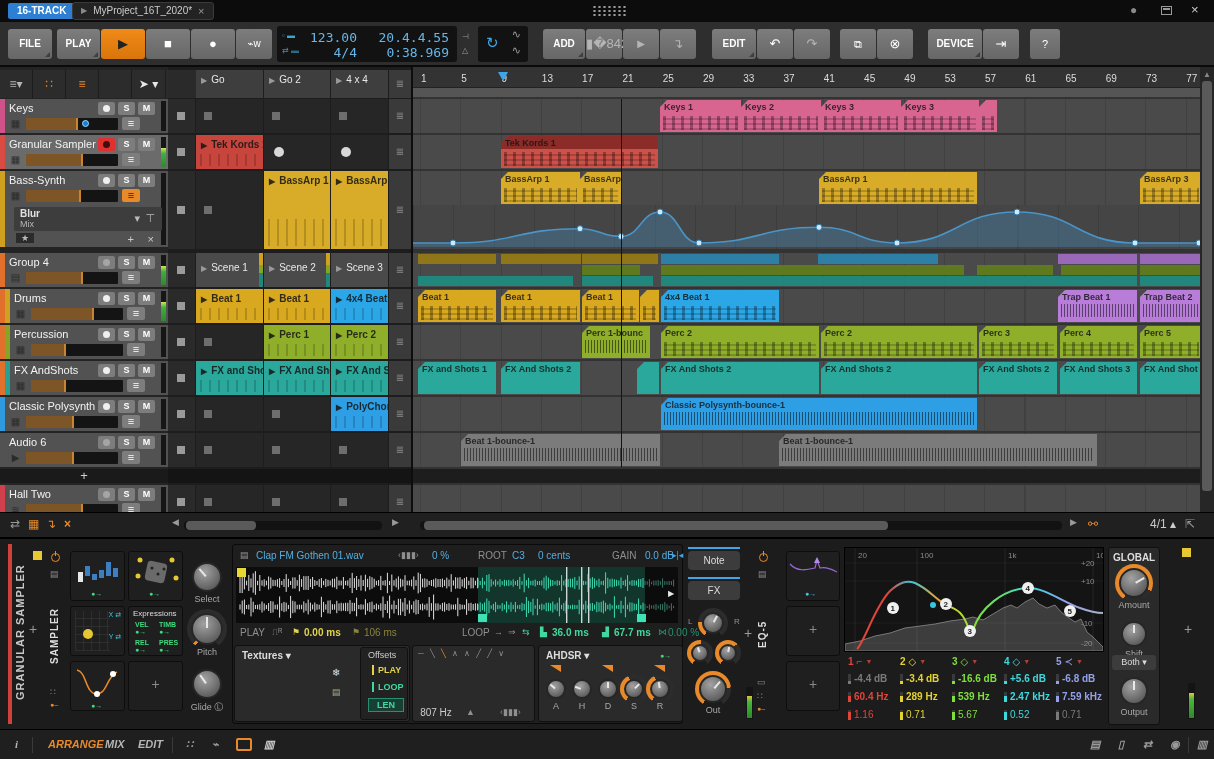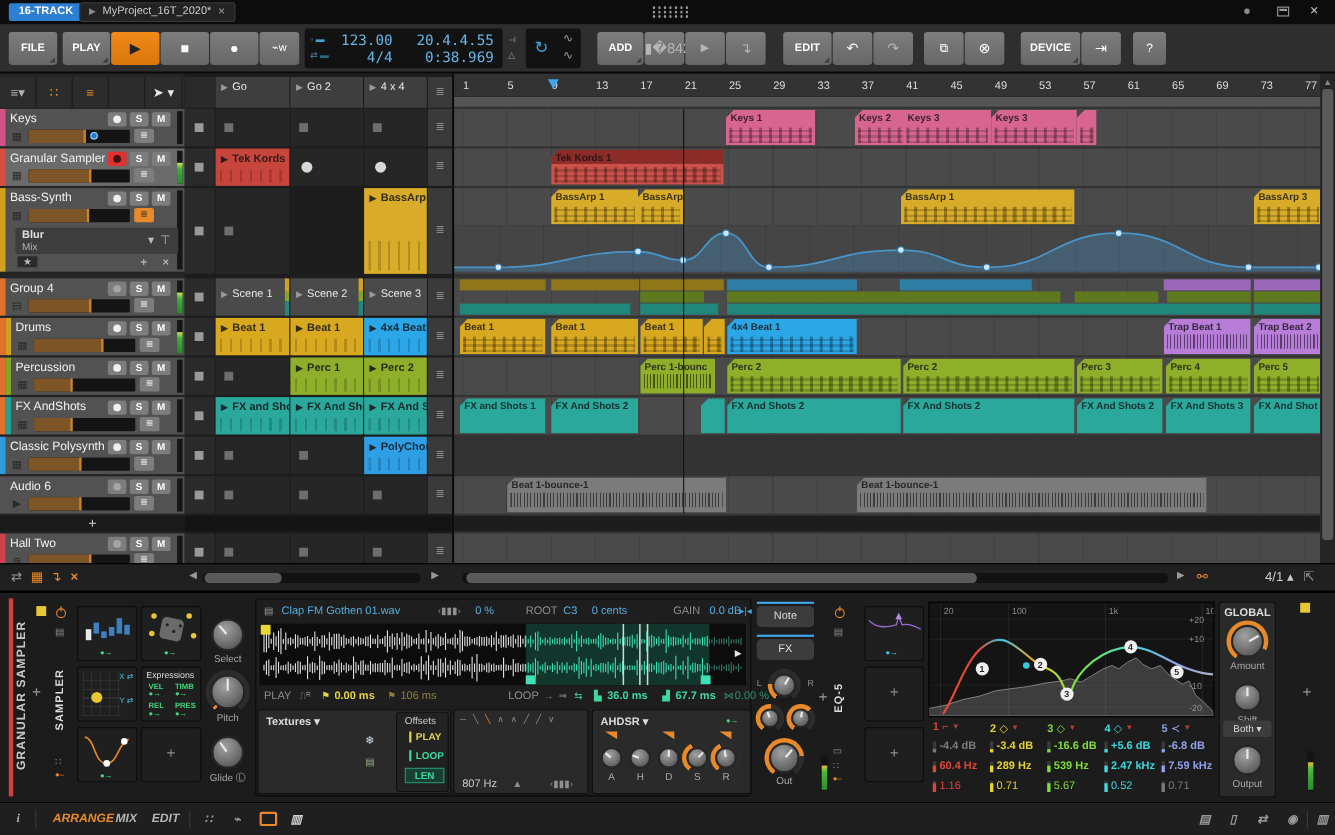--- a/index.html
+++ b/index.html
@@ -396,20 +396,24 @@
         <div class="cell c-stop" style="left: 0px; top: 68px; width: 27px; height: 34px;"></div>
         <div class="cell" style="left: 28px; top: 68px; width: 67px; height: 34px; background: rgb(199, 69, 60);">
           <span class="slotlab cliplab"><span class="pl">▶</span>Tek Kords 1</span>
           <div class="cpat"></div>
         </div>
         <div class="cell c-rec" style="left: 96px; top: 68px; width: 66px; height: 34px;"></div>
         <div class="cell c-rec" style="left: 163px; top: 68px; width: 57px; height: 34px;"></div>
         <div class="cell c-mini" style="left: 221px; top: 68px; width: 22px; height: 34px; line-height: 34px;">≣</div>
         <div class="cell c-stop" style="left: 0px; top: 104px; width: 27px; height: 78px;"></div>
         <div class="cell c-empty" style="left: 28px; top: 104px; width: 67px; height: 78px;"></div>
+        <div class="cell" style="left: 96px; top: 104px; width: 66px; height: 78px; background: rgb(216, 172, 40);">
+          <span class="slotlab cliplab"><span class="pl">▶</span>BassArp 1</span>
+          <div class="cpat"></div>
+        </div>
         <div class="cell" style="left: 163px; top: 104px; width: 57px; height: 78px; background: rgb(216, 172, 40);">
           <span class="slotlab cliplab"><span class="pl">▶</span>BassArp 2</span>
           <div class="cpat"></div>
         </div>
         <div class="cell c-mini" style="left: 221px; top: 104px; width: 22px; height: 78px; line-height: 78px;">≣</div>
         <div class="cell c-stop" style="left: 0px; top: 186px; width: 27px; height: 34px;"></div>
         <div class="cell c-scene edge" style="left: 28px; top: 186px; width: 67px; height: 34px;">
           <span class="slotlab" style="top:9px;"><span class="pl" style="color:#9a9a9a;">▶</span>Scene 1</span>
         </div>
         <div class="cell c-scene edge" style="left: 96px; top: 186px; width: 66px; height: 34px;">
@@ -503,21 +507,21 @@
           <span class="rtick" style="left: 733.04px;">73</span>
           <span class="rtick" style="left: 773.32px;">77</span>
           <div class="ph" style="left: 85px;"></div>
         </div>
       <div id="lanes" style="position:absolute;left:0;top:0;width:787px;height:445px;">
           <div class="lane" style="top: 32px; height: 34px;">
             <div class="aclip" style="left: 247px; width: 81px; background: rgb(216, 101, 143);">
               <span class="albl">Keys 1</span>
               <div class="pn"></div>
             </div>
-            <div class="aclip" style="left: 328px; width: 80px; background: rgb(216, 101, 143); margin-left: 36px;">
+            <div class="aclip" style="left: 328px; width: 80px; background: rgb(216, 101, 143);">
               <span class="albl">Keys 2</span>
               <div class="pn"></div>
             </div>
             <div class="aclip" style="left: 408px; width: 80px; background: rgb(216, 101, 143);">
               <span class="albl">Keys 3</span>
               <div class="pn"></div>
             </div>
             <div class="aclip" style="left: 488px; width: 78px; background: rgb(216, 101, 143);">
               <span class="albl">Keys 3</span>
               <div class="pn"></div>
@@ -657,20 +661,26 @@
               <span class="albl">FX And Shots 2</span>
             </div>
             <div class="aclip" style="left: 566px; width: 78px; background: rgb(42, 168, 156);">
               <span class="albl">FX And Shots 2</span>
             </div>
             <div class="aclip" style="left: 647px; width: 77px; background: rgb(42, 168, 156);">
               <span class="albl">FX And Shots 3</span>
             </div>
             <div class="aclip" style="left: 727px; width: 62px; background: rgb(42, 168, 156);">
               <span class="albl">FX And Shot</span>
+            </div>
+          </div>
+          <div class="lane" style="top: 330px; height: 34px;">
+            <div class="aclip" style="left: 248px; width: 316px; background: rgb(47, 159, 229);">
+              <span class="albl">Classic Polysynth-bounce-1</span>
+              <div class="pw"></div>
             </div>
           </div>
           <div class="lane" style="top: 366px; height: 34px;">
             <div class="aclip" style="left: 48px; width: 199px; background: rgb(123, 123, 123);">
               <span class="albl">Beat 1-bounce-1</span>
               <div class="pw"></div>
             </div>
             <div class="aclip" style="left: 366px; width: 318px; background: rgb(123, 123, 123);">
               <span class="albl">Beat 1-bounce-1</span>
               <div class="pw"></div>

